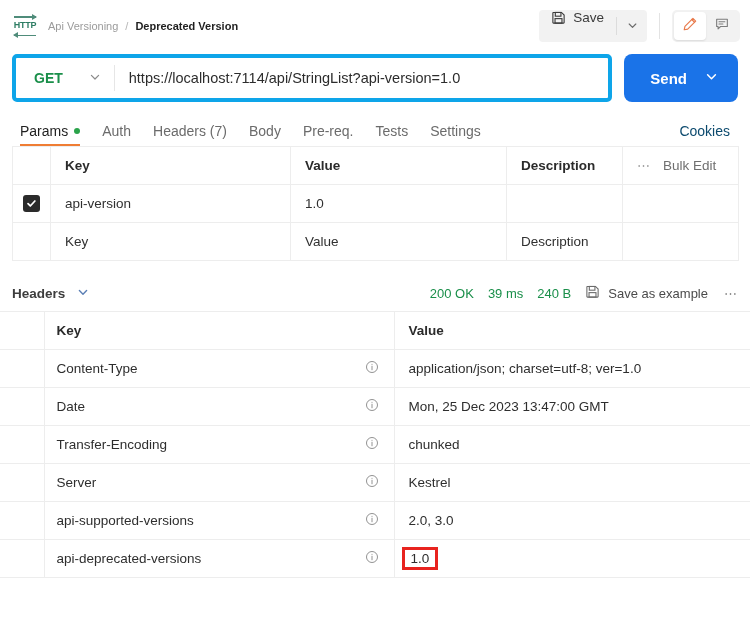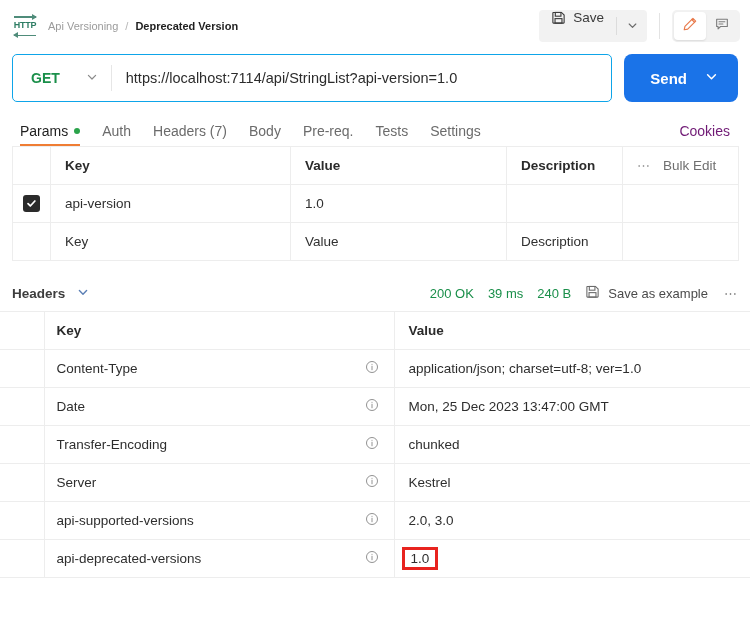--- a/index.html
+++ b/index.html
@@ -61,21 +61,21 @@
   .vsep { width: 1px; height: 26px; background: #e3e3e3; margin: 0 12px; }
 
   .icon-group { display: flex; align-items: center; background: #f2f2f2; border-radius: 5px; padding: 2px; }
   .icon-btn { width: 32px; height: 28px; display:flex; align-items:center; justify-content:center; border-radius:4px; cursor:pointer; }
   .icon-btn.active { background: #ffffff; box-shadow: 0 1px 2px rgba(0,0,0,.10); }
 
   
   .url-row { display: flex; align-items: center; padding: 0 12px; gap: 12px; margin-top: 2px; }
   .url-box {
     flex: 1; display: flex; align-items: center; height: 48px;
-    border: 1px solid #0ea5e9; border-radius: 5px; background: #fff;
+    border: 4px solid #0ea5e9; border-radius: 5px; background: #fff;
   }
   .method {
     display: flex; align-items: center; gap: 26px;
     padding: 0 13px 0 18px; height: 46px; cursor: pointer;
   }
   .method-label { color: #1a8f4a; font-size: 14px; font-weight: bold; }
   .method-sep { width: 1px; height: 26px; background: #e6e6e6; }
   .url-input {
     flex: 1; border: none; outline: none; background: transparent;
     font-size: 14.5px; color: #2c2c2c; padding: 0 14px; height: 44px;
@@ -94,21 +94,21 @@
     position: relative; display: flex; align-items: center; gap: 6px;
     font-size: 14px; color: #6b6b6b; margin-right: 22px; padding-bottom: 7px; cursor: pointer;
     white-space: nowrap;
   }
   .tab.active { color: #1f1f1f; }
   .tab.active::after {
     content: ""; position: absolute; left: 0; right: 0; bottom: 0;
     height: 2px; background: #ef7d34;
   }
   .dot { width: 6px; height: 6px; border-radius: 50%; background: #2aa34a; display:inline-block; }
-  .cookies-link { margin-left: auto; font-size: 14px; color: #701a75; padding-bottom: 7px; cursor: pointer; }
+  .cookies-link { margin-left: auto; font-size: 14px; color: #0c4a6e; padding-bottom: 7px; cursor: pointer; }
 
   
   .section-title { font-size: 13.5px; color: #3d3d3d; padding: 14px 12px 9px 12px; }
   .qp-table { margin: 0 12px; border: 1px solid #ededed; border-collapse: collapse; width: 726px; table-layout: fixed; }
   .qp-table th, .qp-table td { border: 1px solid #ededed; text-align: left; font-weight: normal; }
   .qp-table th { height: 38px; font-size: 13.5px; color: #2b2b2b; font-weight: bold; padding: 0 14px; }
   .qp-table td { height: 38px; font-size: 13.5px; color: #303030; padding: 0 14px; }
   .col-cb { width: 38px; }
   .col-key { width: 240px; }
   .col-val { width: 216px; }

